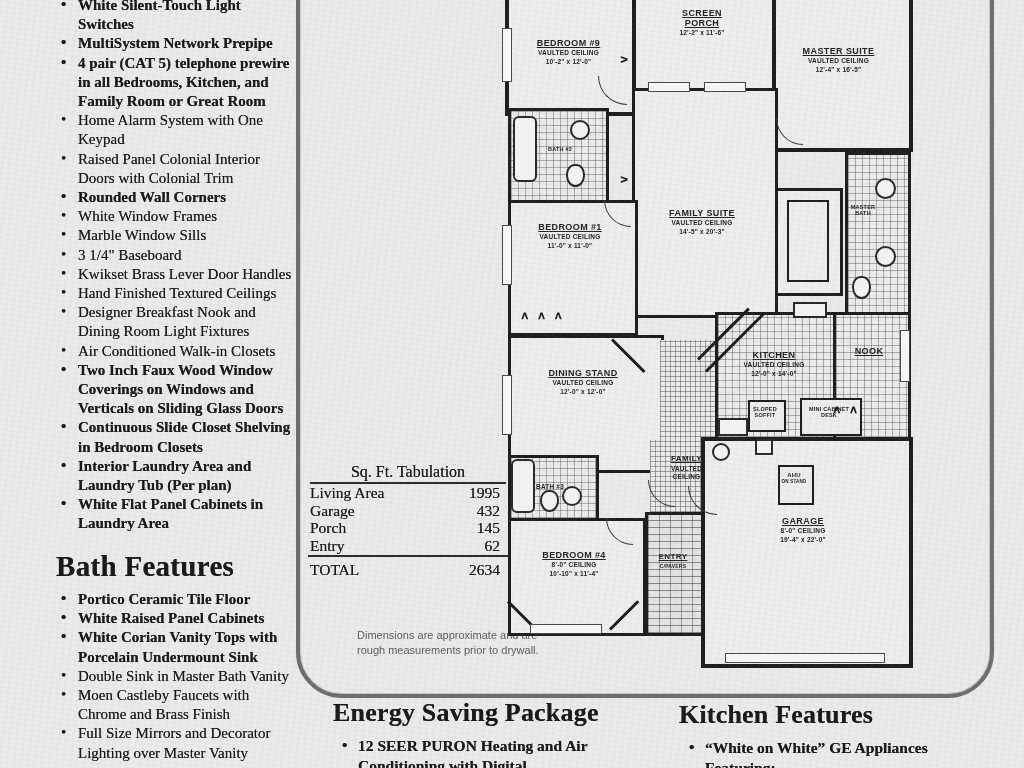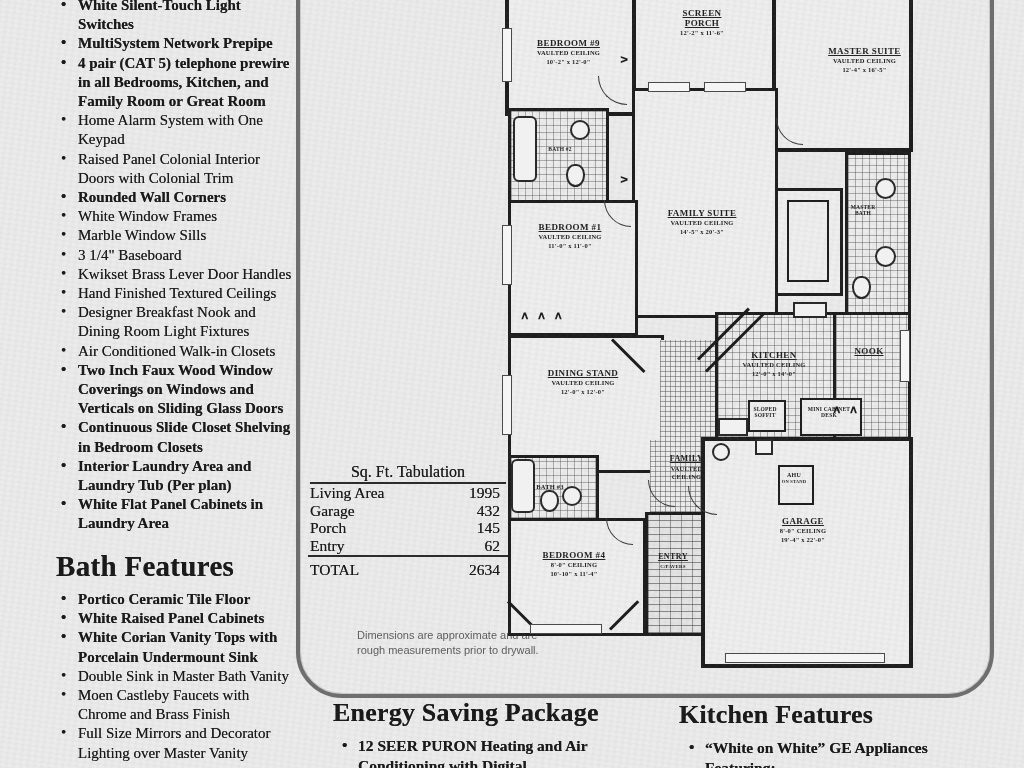--- a/index.html
+++ b/index.html
@@ -42,21 +42,21 @@
   .open{border:none;background:transparent;}
   .tile{background-color:#ececec;background-image:
       repeating-linear-gradient(0deg,rgba(70,70,70,.40) 0 1px,transparent 1px 7px),
       repeating-linear-gradient(90deg,rgba(70,70,70,.40) 0 1px,transparent 1px 7px);}
   .tile5{background-color:#ececec;background-image:
       repeating-linear-gradient(0deg,rgba(70,70,70,.45) 0 1px,transparent 1px 5px),
       repeating-linear-gradient(90deg,rgba(70,70,70,.45) 0 1px,transparent 1px 5px);}
   .brick{background-color:#e4e4e4;background-image:
       repeating-linear-gradient(0deg,rgba(60,60,60,.55) 0 1px,transparent 1px 7px),
       repeating-linear-gradient(90deg,rgba(60,60,60,.45) 0 1px,transparent 1px 11px);}
-  .lbl{position:absolute;text-align:center;font-family:Liberation Serif, serif;
+  .lbl{position:absolute;text-align:center;font-family:Liberation Sans, sans-serif;
        font-weight:700;color:#232323;z-index:5;}
   .lbl .nm{font-size:9px;letter-spacing:.4px;text-decoration:underline;line-height:10px;}
   .lbl .sb{font-size:6.5px;letter-spacing:.2px;font-weight:700;line-height:7.5px;margin-top:1px;}
   .lbl.tiny .nm{font-size:5.5px;letter-spacing:.2px;line-height:6px;text-decoration:none;}
   .lbl.tiny .sb{font-size:4.5px;line-height:5px;}
   .tub,.ctr{position:absolute;border:2px solid #2a2a2a;background:#f1f1f1;z-index:4;}
   .tub{border-radius:6px;}
   .sink{position:absolute;border:2px solid #2a2a2a;border-radius:50%;background:#f1f1f1;z-index:4;}
   .wc{position:absolute;border:2px solid #2a2a2a;border-radius:45% 45% 50% 50%;background:#f1f1f1;z-index:4;}
   .arc{position:absolute;border-left:1.5px solid #3a3a3a;border-bottom:1.5px solid #3a3a3a;
@@ -210,21 +210,21 @@
 
 <div class="lbl" style="left:505px;top:38px;width:127px;">
   <div class="nm">BEDROOM #9</div>
   <div class="sb">VAULTED CEILING</div>
   <div class="sb">10'-2" x 12'-0"</div>
 </div>
 <div class="lbl" style="left:670px;top:8px;width:64px;">
   <div class="nm">SCREEN PORCH</div>
   <div class="sb">12'-2" x 11'-6"</div>
 </div>
-<div class="lbl" style="left:772px;top:46px;width:133px;margin-left:26px;">
+<div class="lbl" style="left:772px;top:46px;width:133px;">
   <div class="nm">MASTER SUITE</div>
   <div class="sb">VAULTED CEILING</div>
   <div class="sb">12'-4" x 16'-5"</div>
 </div>
 <div class="lbl" style="left:632px;top:208px;width:140px;">
   <div class="nm">FAMILY SUITE</div>
   <div class="sb">VAULTED CEILING</div>
   <div class="sb">14'-5" x 20'-3"</div>
 </div>
 <div class="lbl" style="left:508px;top:222px;width:124px;">

